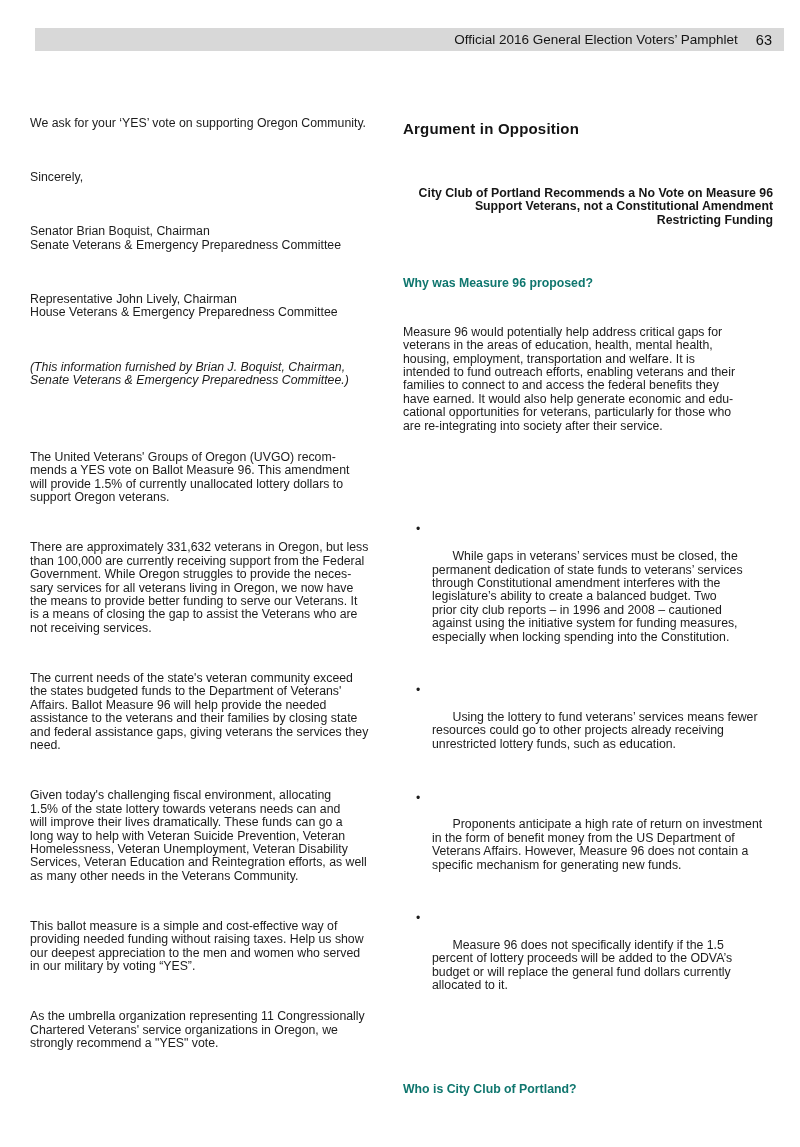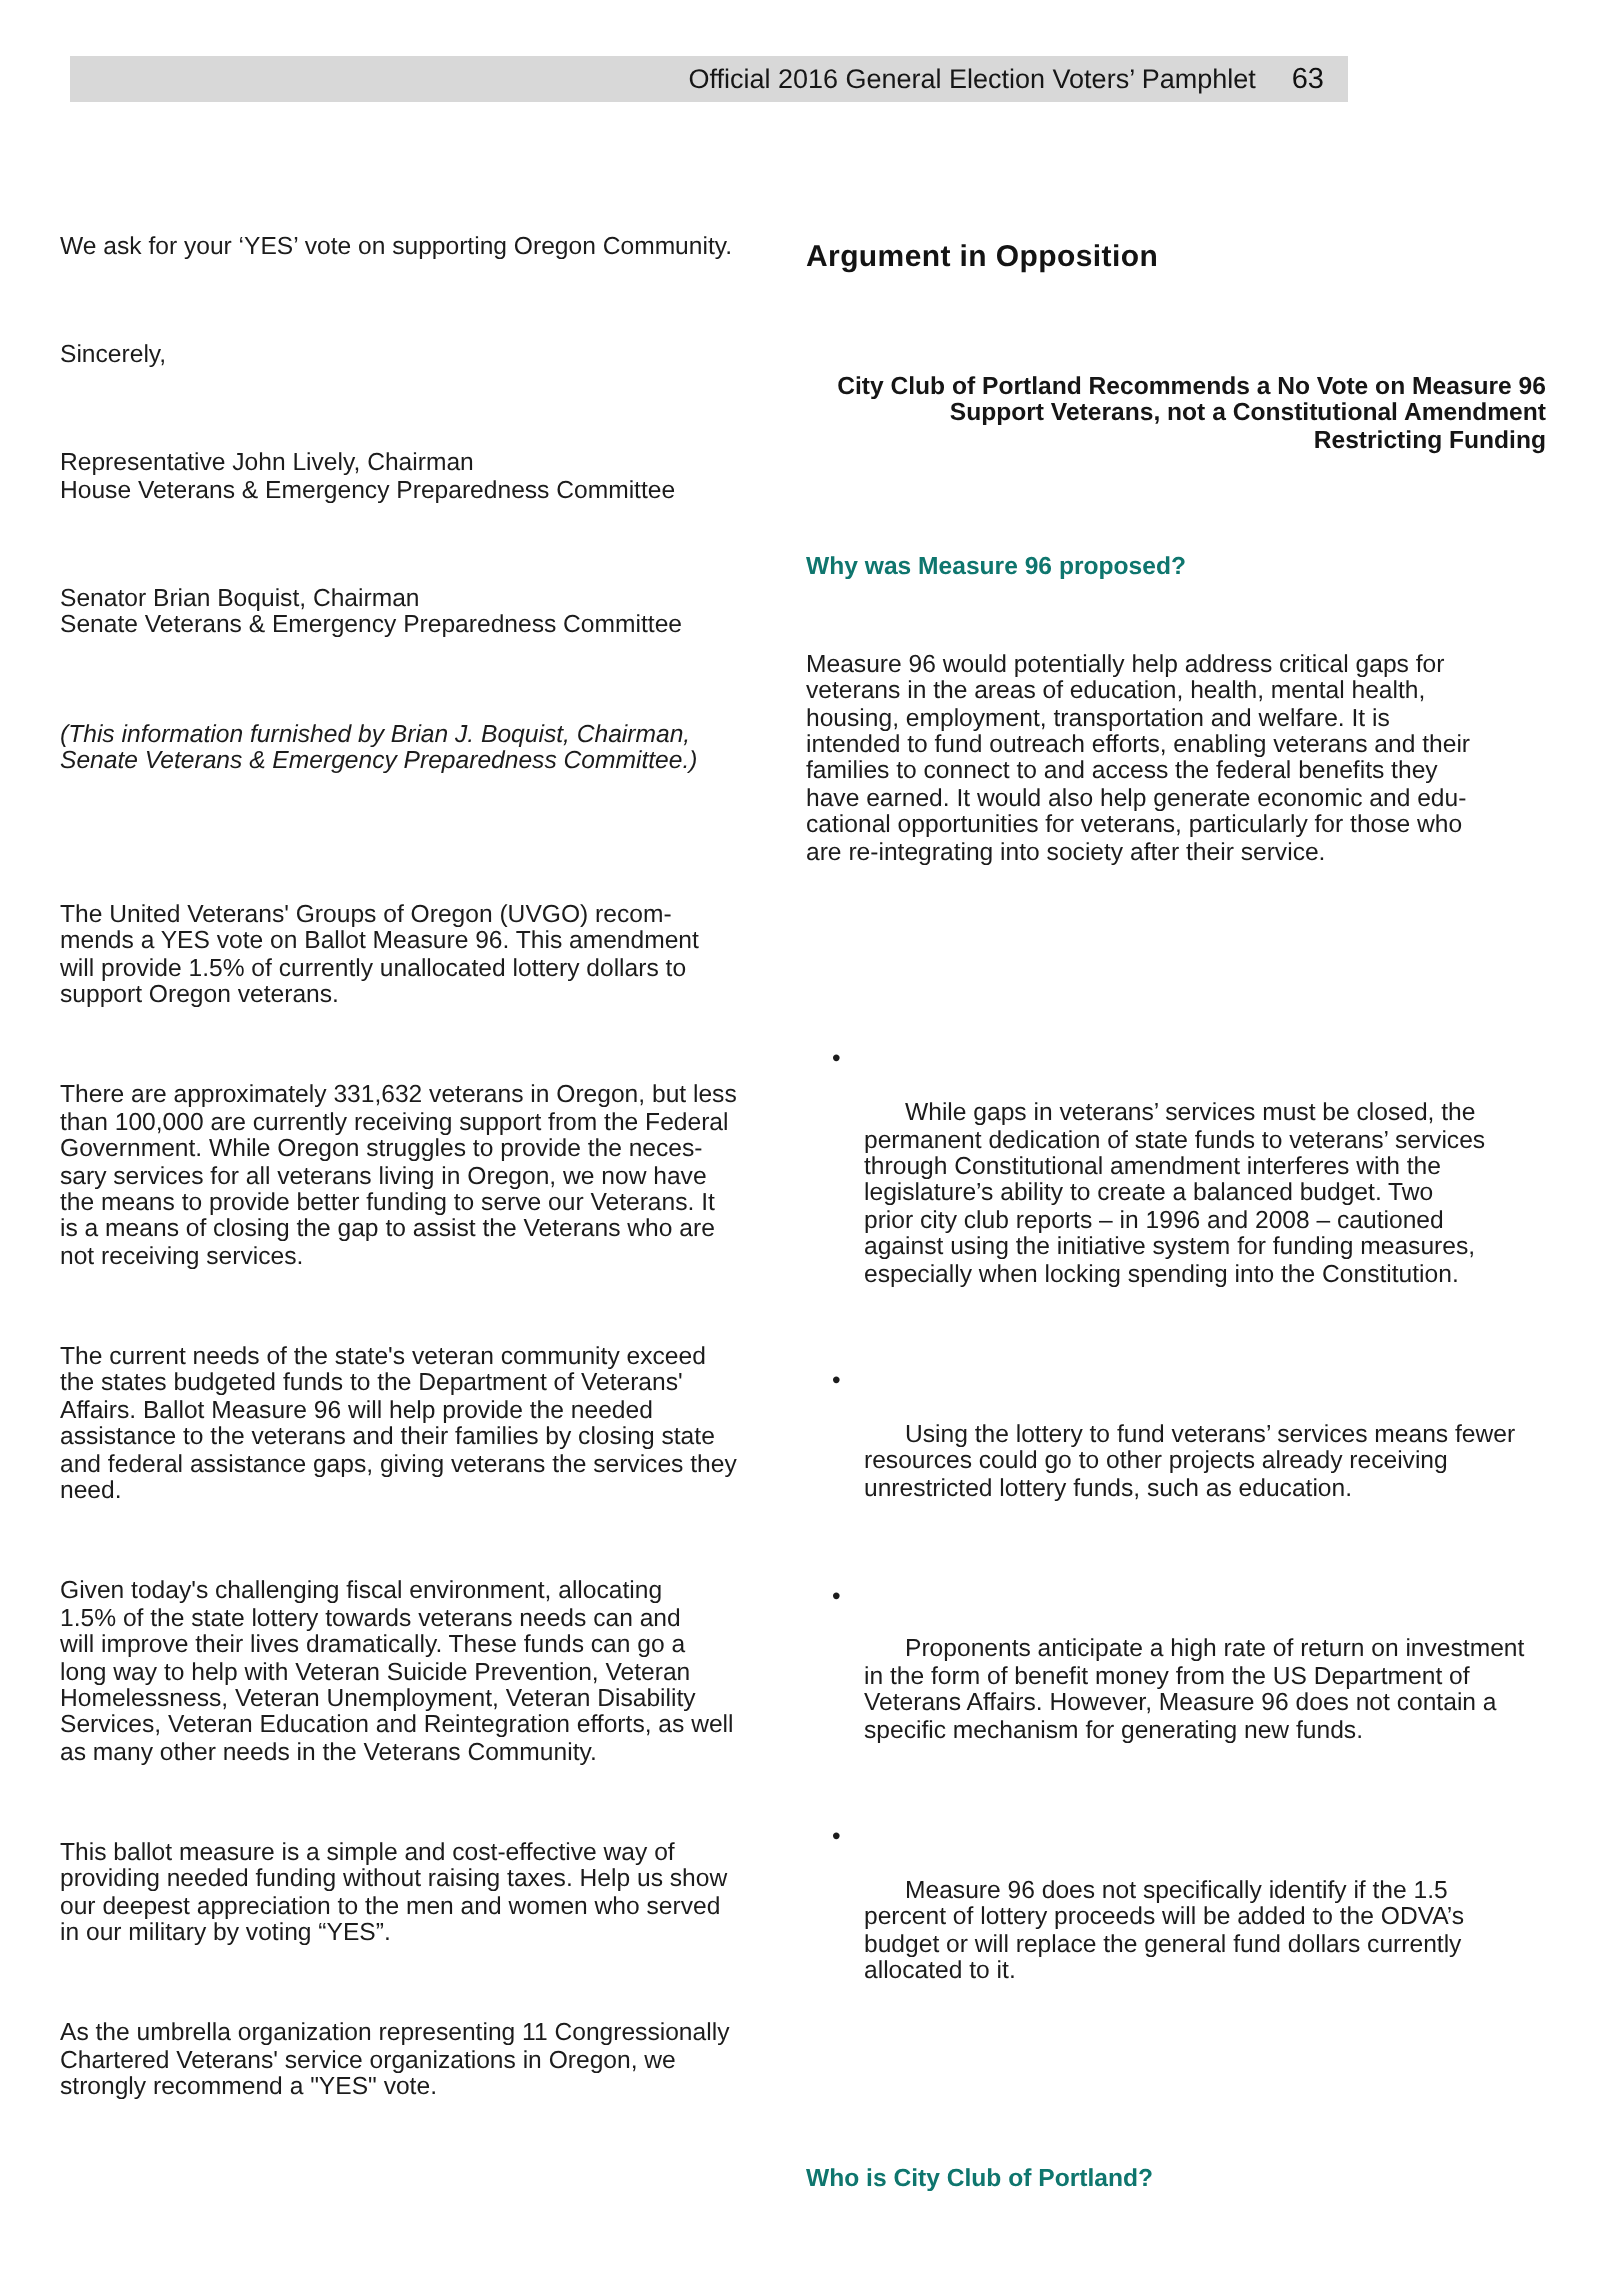--- a/index.html
+++ b/index.html
@@ -6,21 +6,21 @@
   body {
     width:800px; height:1147px;
     background:#ffffff;
     font-family:"Liberation Sans", sans-serif;
     color:#1c1c1c;
     position:relative;
     overflow:hidden;
   }
   .header-bar {
     position:absolute; left:35px; top:28px;
-    width:639px; height:23px;
+    width:749px; height:23px;
     background:#d8d8d8;
     display:flex; align-items:center; justify-content:flex-end;
     padding-right:12px; box-sizing:border-box;
   }
   .header-title { font-size:13.5px; color:#161616; }
   .page-num { font-weight:normal; font-size:14.5px; margin-left:18px; color:#111; }
 
   .col {
     position:absolute; top:90px;
     font-size:12.3px; line-height:13.4px;
@@ -50,24 +50,24 @@
 <body>
 
 <div class="header-bar">
   <span class="header-title">Official 2016 General Election Voters’ Pamphlet</span>
   <span class="page-num">63</span>
 </div>
 
 <div class="col col-left">
   <p class="para intro">We ask for your ‘YES’ vote on supporting Oregon Community.</p>
   <p class="para intro">Sincerely,</p>
+  <p class="para intro">Senator Brian Boquist, Chairman
+Senate Veterans &amp; Emergency Preparedness Committee</p>
   <p class="para intro">Representative John Lively, Chairman
 House Veterans &amp; Emergency Preparedness Committee</p>
-  <p class="para intro">Senator Brian Boquist, Chairman
-Senate Veterans &amp; Emergency Preparedness Committee</p>
   <p class="furnished intro">(This information furnished by Brian J. Boquist, Chairman,
 Senate Veterans &amp; Emergency Preparedness Committee.)</p>
 
 
   <p class="para">The United Veterans' Groups of Oregon (UVGO) recom-
 mends a YES vote on Ballot Measure 96. This amendment
 will provide 1.5% of currently unallocated lottery dollars to
 support Oregon veterans.</p>
   <p class="para">There are approximately 331,632 veterans in Oregon, but less
 than 100,000 are currently receiving support from the Federal

